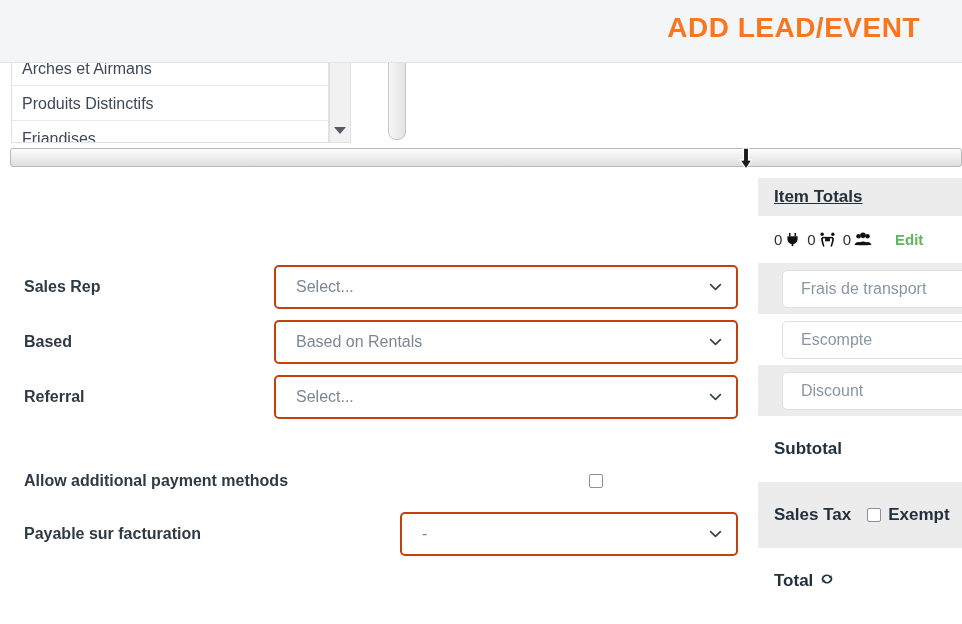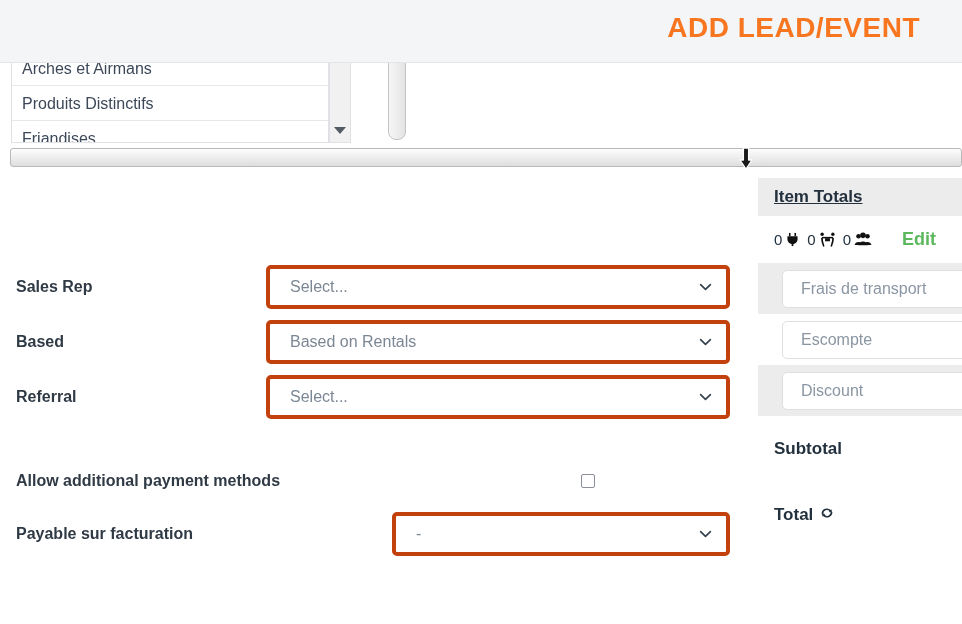--- a/index.html
+++ b/index.html
@@ -114,41 +114,41 @@
     height: 19px;
     background: linear-gradient(to bottom, #fdfdfd, #dedede);
     border: 1px solid #b9b9b9;
     border-radius: 3px;
     box-sizing: border-box;
   }
 
   
   .form-row {
     position: absolute;
-    left: 4px;
+    left: 12px;
     width: 740px;
     height: 55px;
   }
   .form-label {
     position: absolute;
     left: 12px;
     top: 50%;
     transform: translateY(-50%);
     font-size: 16px;
     font-weight: bold;
     color: #2f3a45;
     white-space: nowrap;
   }
   .form-select {
     position: absolute;
     top: 50%;
     transform: translateY(-50%);
     height: 44px;
     background: #ffffff;
-    border: 4px solid #c2410c;
+    border: 2px solid #c2410c;
     border-radius: 5px;
     box-sizing: border-box;
   }
   .form-select .select-value {
     position: absolute;
     left: 20px;
     top: 50%;
     transform: translateY(-50%);
     font-size: 16px;
     color: #7b8794;
@@ -218,22 +218,22 @@
   }
   .counter-group {
     display: flex;
     align-items: center;
     gap: 3px;
     font-size: 15px;
     color: #23303d;
   }
   .counter-group svg { display: block; }
   #edit-link {
-    margin-left: 23px;
-    font-size: 18px;
+    margin-left: 16px;
+    font-size: 15px;
     font-weight: bold;
     color: #5cb85c;
     cursor: pointer;
   }
 
   .totals-input-row {
     height: 51px;
     display: flex;
     align-items: center;
     padding-left: 24px;
@@ -429,20 +429,25 @@
     </div>
 
     <div class="totals-row row-shaded totals-input-row">
       <input class="totals-input" type="text" placeholder="Discount" style="">
     </div>
 
     <div class="totals-row row-plain" id="subtotal-row">
       <span class="totals-strong-label">Subtotal</span>
     </div>
 
+    <div class="totals-row row-shaded" id="salestax-row">
+      <span class="totals-strong-label">Sales Tax</span>
+      <span id="exempt-checkbox"></span>
+      <span id="exempt-label">Exempt</span>
+    </div>
 
     <div class="totals-row row-plain" id="total-row">
       <span class="totals-strong-label">Total</span>
       <span id="total-refresh-icon">
         <svg viewBox="0 0 16 16" width="14" height="14">
           <path d="M13.2 7.2 a5.2 5.2 0 0 1 -8.9 3.5" fill="none" stroke="#23303d" stroke-width="1.9" stroke-linecap="round"></path>
           <path d="M2.8 8.8 a5.2 5.2 0 0 1 8.9 -3.5" fill="none" stroke="#23303d" stroke-width="1.9" stroke-linecap="round"></path>
           <path d="M13.2 3.6 l0.3 3.8 l-3.5 -0.6 z" fill="#23303d"></path>
           <path d="M2.8 12.4 l-0.3 -3.8 l3.5 0.6 z" fill="#23303d"></path>
         </svg>

